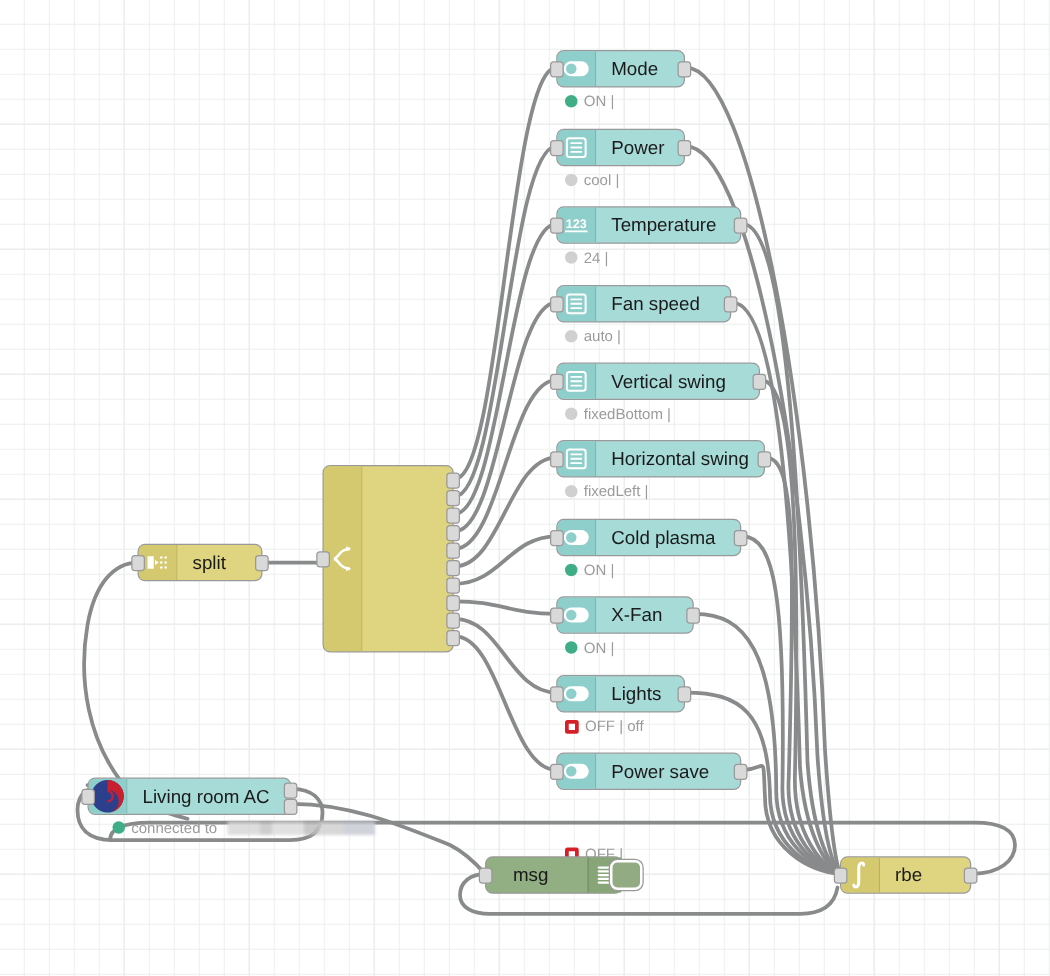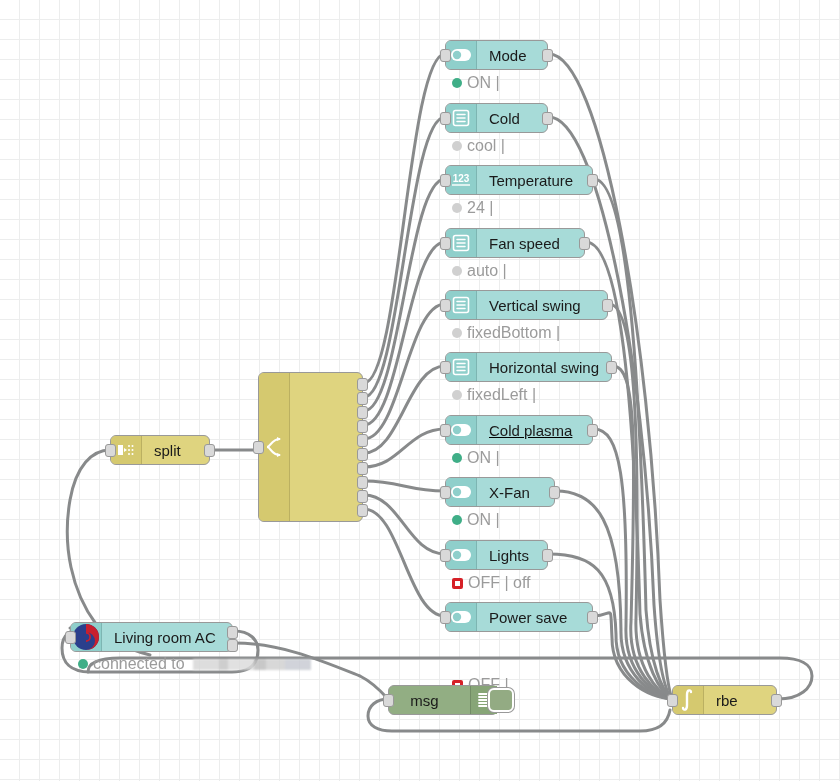--- a/index.html
+++ b/index.html
@@ -85,21 +85,21 @@
     border-radius: 3px;
     z-index: 6;
   }
   .port.in { left: -6px; }
   .port.out { right: -6px; }
   .status {
     position: absolute;
     display: flex;
     align-items: center;
     gap: 5px;
-    font-size: 16px;
+    font-size: 12px;
     color: #9b9b9b;
     white-space: nowrap;
     z-index: 4;
   }
   .dot {
     width: 10px;
     height: 10px;
     border-radius: 50%;
     flex: 0 0 10px;
   }
@@ -259,21 +259,21 @@
     <div class="node-icon" style="background:#8fcfcb;">
       <svg class="gl" width="18" height="18" viewBox="0 0 18 18">
         <rect x="1.5" y="1.5" width="15" height="15" rx="2" fill="none" stroke="#ffffff" stroke-width="1.6"></rect>
         <g stroke="#ffffff" stroke-width="1.5" stroke-linecap="round">
           <line x1="5" y1="5.5" x2="13" y2="5.5"></line>
           <line x1="5" y1="9" x2="13" y2="9"></line>
           <line x1="5" y1="12.5" x2="13" y2="12.5"></line>
         </g>
       </svg>
     </div>
-    <div class="node-label">Cold</div>
+    <div class="node-label">Power</div>
     <div class="port out" style="top:8px;"></div>
   </div>
   <div class="status" style="left:452px; top:137px;">
     <span class="dot grey"></span>
     <span>cool |</span>
   </div>
 
   <div class="node" style="left:445px; top:165px; width:148px; background:#a7dbd8;">
     <div class="port in" style="top:8px;"></div>
     <div class="node-icon" style="background:#8fcfcb;">
@@ -343,21 +343,21 @@
       </svg>
     </div>
     <div class="node-label">Horizontal swing</div>
     <div class="port out" style="top:8px;"></div>
   </div>
   <div class="status" style="left:452px; top:386px;">
     <span class="dot grey"></span>
     <span>fixedLeft |</span>
   </div>
 
-  <div class="node" style="left:445px; top:415px; width:148px; background:#a7dbd8;text-decoration:underline;">
+  <div class="node" style="left:445px; top:415px; width:148px; background:#a7dbd8;">
     <div class="port in" style="top:8px;"></div>
     <div class="node-icon" style="background:#8fcfcb;">
       <svg class="gl" width="22" height="14" viewBox="0 0 22 14">
         <rect x="1" y="1" width="20" height="12" rx="6" fill="#ffffff"></rect>
         <circle cx="7" cy="7" r="4.2" fill="#8fcfcb"></circle>
       </svg>
     </div>
     <div class="node-label">Cold plasma</div>
     <div class="port out" style="top:8px;"></div>
   </div>
@@ -420,21 +420,21 @@
       <svg class="gl" width="28" height="28" viewBox="0 0 28 28">
         <circle cx="14" cy="14" r="13" fill="#2b3f8c"></circle>
         <path d="M14 1 A13 13 0 0 1 14 27 A9 9 0 0 0 14 9 A5 5 0 0 1 14 19 Z" fill="#c8202e"></path>
         <circle cx="14" cy="14" r="3.2" fill="#2b3f8c"></circle>
       </svg>
     </div>
     <div class="node-label">Living room AC</div>
     <div class="port out" style="top:3px;"></div>
     <div class="port out" style="top:16px;"></div>
   </div>
-  <div class="status" style="left:78px; top:655px;">
+  <div class="status" style="left:90px; top:655px;">
     <span class="dot green"></span>
     <span>connected to</span>
     <span class="redact"></span>
   </div>
 
   <div class="node" style="left:672px; top:685px; width:105px; background:#dfd47f;">
     <div class="port in" style="top:8px;"></div>
     <div class="node-icon" style="background:#d5c96f;">
       <svg class="gl" width="18" height="22" viewBox="0 0 18 22">
         <path d="M12 3 C12 1.5 10.5 1 9.4 1.6 C8.2 2.3 8 4 8 6 L8 16

